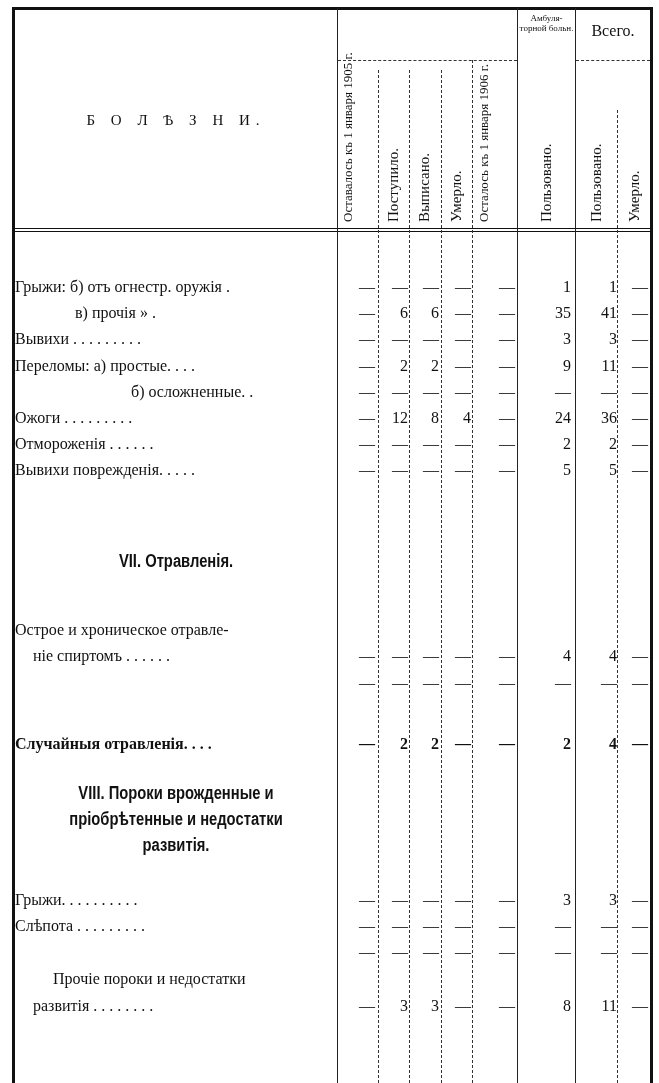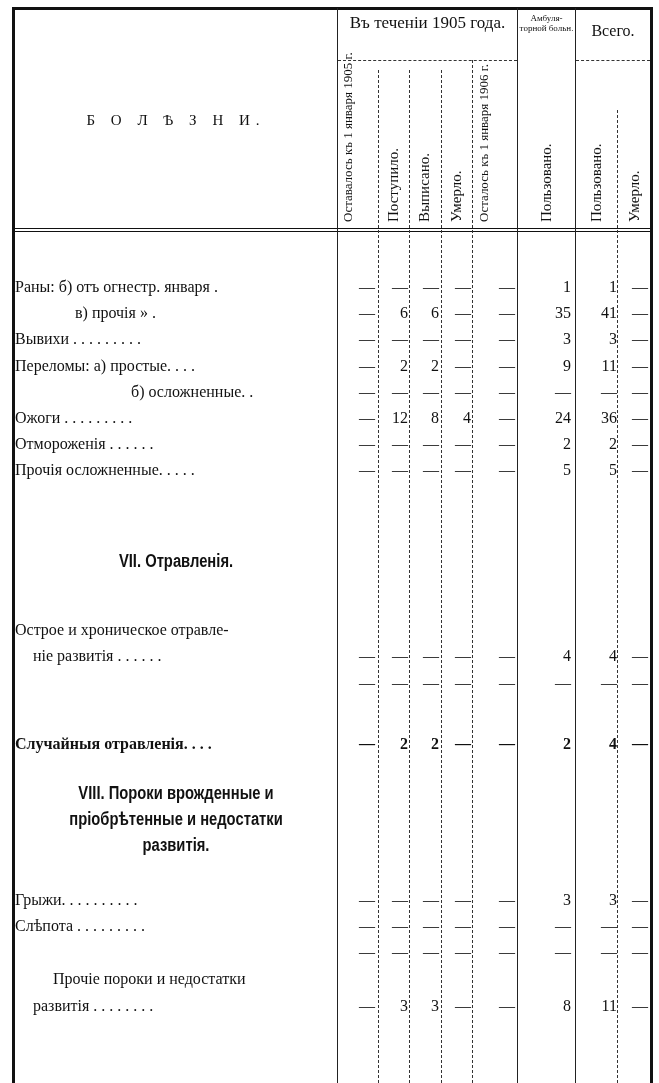--- a/index.html
+++ b/index.html
@@ -41,36 +41,35 @@
   <div class="vline" style="left:409px;top:70px;height:1013px"></div>
   <div class="vline" style="left:441px;top:70px;height:1013px"></div>
   <div class="vline" style="left:472px;top:60px;height:1023px"></div>
   <div class="vline solid" style="left:517px;top:8px;height:1075px"></div>
   <div class="vline solid" style="left:575px;top:8px;height:1075px"></div>
   <div class="vline" style="left:617px;top:110px;height:973px"></div>
   <div class="hline" style="left:338px;top:60px;width:179px"></div>
   <div class="hline" style="left:576px;top:60px;width:74px"></div>
 
   <div class="title-main">Б О Л Ѣ З Н И.</div>
-  <div class="grp" style="left:338px;top:14px;width:179px;font-size:17px;">Въ теченіи 1905 года.</div>
   <div class="grp" style="left:518px;top:13px;width:57px;font-size:9px;line-height:10px;">Амбуля- торной больн.</div>
   <div class="grp" style="left:576px;top:22px;width:74px;font-size:16px;">Всего.</div>
 
   <div class="vert small" style="left:340px;top:72px;height:150px;width:36px;">Оставалось къ 1 января 1905 г.</div>
   <div class="vert" style="left:385px;top:100px;height:122px;">Поступило.</div>
   <div class="vert" style="left:416px;top:110px;height:112px;">Выписано.</div>
   <div class="vert" style="left:448px;top:140px;height:82px;">Умерло.</div>
   <div class="vert small" style="left:476px;top:72px;height:150px;width:36px;">Осталось къ 1 января 1906 г.</div>
   <div class="vert" style="left:538px;top:100px;height:122px;">Пользовано.</div>
   <div class="vert" style="left:588px;top:100px;height:122px;">Пользовано.</div>
   <div class="vert" style="left:626px;top:145px;height:77px;">Умерло.</div>
 
   <div id="body-rows">
       <div class="row" style="top: 277px;">
-        <span class="lbl">Раны: б) отъ огнестр. января .</span>
+        <span class="lbl">Грыжи: б) отъ огнестр. оружія .</span>
         <span class="cell" style="left: 322px; width: 38px;">—</span>
         <span class="cell" style="left: 363px; width: 30px;">—</span>
         <span class="cell" style="left: 395px; width: 29px;">—</span>
         <span class="cell" style="left: 426px; width: 30px;">—</span>
         <span class="cell" style="left: 458px; width: 42px;">—</span>
         <span class="cell" style="left: 503px; width: 53px;">1</span>
         <span class="cell" style="left: 561px; width: 41px;">1</span>
         <span class="cell" style="left: 603px; width: 30px;">—</span>
       </div>
       <div class="row" style="top: 303px;">
@@ -133,21 +132,21 @@
         <span class="cell" style="left: 322px; width: 38px;">—</span>
         <span class="cell" style="left: 363px; width: 30px;">—</span>
         <span class="cell" style="left: 395px; width: 29px;">—</span>
         <span class="cell" style="left: 426px; width: 30px;">—</span>
         <span class="cell" style="left: 458px; width: 42px;">—</span>
         <span class="cell" style="left: 503px; width: 53px;">2</span>
         <span class="cell" style="left: 561px; width: 41px;">2</span>
         <span class="cell" style="left: 603px; width: 30px;">—</span>
       </div>
       <div class="row" style="top: 460px;">
-        <span class="lbl">Прочія осложненные. . . . .</span>
+        <span class="lbl">Вывихи поврежденія. . . . .</span>
         <span class="cell" style="left: 322px; width: 38px;">—</span>
         <span class="cell" style="left: 363px; width: 30px;">—</span>
         <span class="cell" style="left: 395px; width: 29px;">—</span>
         <span class="cell" style="left: 426px; width: 30px;">—</span>
         <span class="cell" style="left: 458px; width: 42px;">—</span>
         <span class="cell" style="left: 503px; width: 53px;">5</span>
         <span class="cell" style="left: 561px; width: 41px;">5</span>
         <span class="cell" style="left: 603px; width: 30px;">—</span>
       </div>
       <div class="sec" style="top: 548px;">VII. Отравленія.</div>
@@ -156,21 +155,21 @@
         <span class="cell" style="left: 322px; width: 38px;"></span>
         <span class="cell" style="left: 363px; width: 30px;"></span>
         <span class="cell" style="left: 395px; width: 29px;"></span>
         <span class="cell" style="left: 426px; width: 30px;"></span>
         <span class="cell" style="left: 458px; width: 42px;"></span>
         <span class="cell" style="left: 503px; width: 53px;"></span>
         <span class="cell" style="left: 561px; width: 41px;"></span>
         <span class="cell" style="left: 603px; width: 30px;"></span>
       </div>
       <div class="row" style="top: 646px;">
-        <span class="lbl" style="left: 18px;">ніе развитія . . . . . .</span>
+        <span class="lbl" style="left: 18px;">ніе спиртомъ . . . . . .</span>
         <span class="cell" style="left: 322px; width: 38px;">—</span>
         <span class="cell" style="left: 363px; width: 30px;">—</span>
         <span class="cell" style="left: 395px; width: 29px;">—</span>
         <span class="cell" style="left: 426px; width: 30px;">—</span>
         <span class="cell" style="left: 458px; width: 42px;">—</span>
         <span class="cell" style="left: 503px; width: 53px;">4</span>
         <span class="cell" style="left: 561px; width: 41px;">4</span>
         <span class="cell" style="left: 603px; width: 30px;">—</span>
       </div>
       <div class="row" style="top: 673px;">

